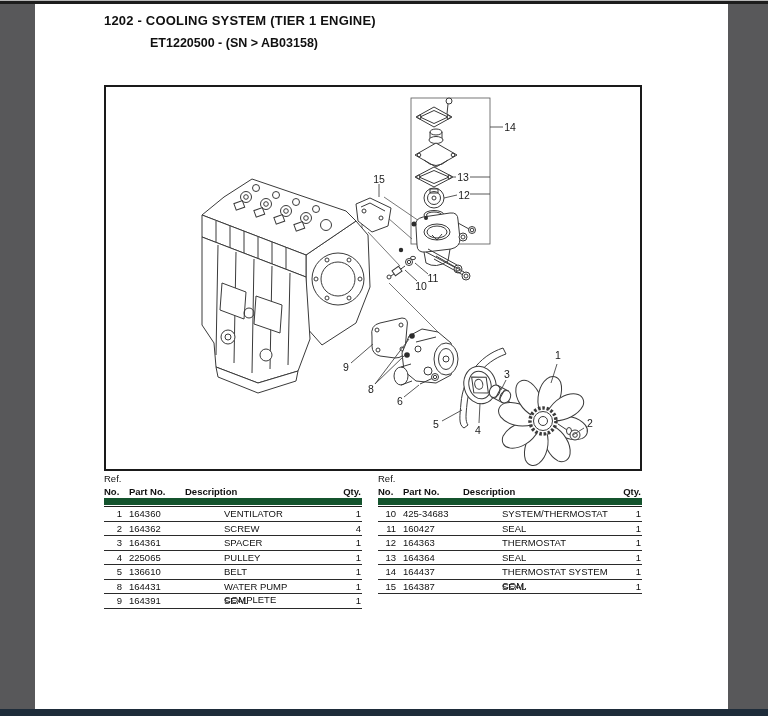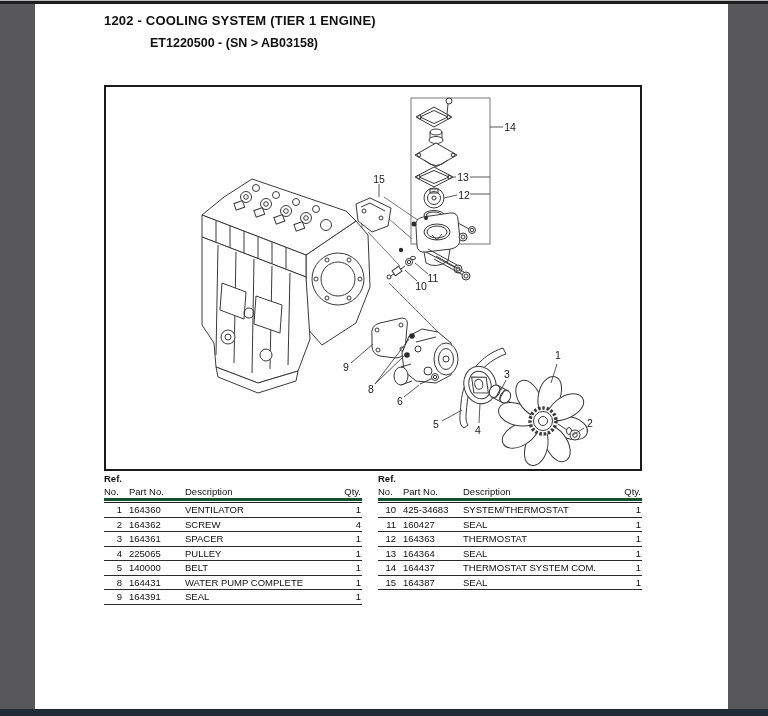--- a/index.html
+++ b/index.html
@@ -15,28 +15,28 @@
   .subtitle{position:absolute;left:69px;top:32px;font-size:12.5px;font-weight:bold;color:#101010;white-space:nowrap;padding-left:46px;}
   .diagram{position:absolute;left:69px;top:81px;width:534px;height:382px;border:2px solid #1a1a1a;box-sizing:content-box;background:#fff;}
   .diagram svg{position:absolute;left:0;top:0;}
   .callout{position:absolute;transform:translate(-50%,-50%);font-size:10.5px;color:#1a1a1a;white-space:nowrap;}
   
   .ptable{position:absolute;top:469px;font-size:9.5px;color:#101010;}
   #table-left{left:69px;width:258px;}
   #table-right{left:343px;width:264px;}
   .grid-l{display:grid;grid-template-columns:24px 57px 1fr 30px;}
   .grid-r{display:grid;grid-template-columns:24px 61px 1fr 30px;}
-  .ph1{font-weight:bold;height:12px;line-height:12px;}
-  .ph2{font-weight:normal;height:13px;line-height:13px;border-bottom:3px solid #14532d;}
+  .ph1{font-weight:normal;height:12px;line-height:12px;}
+  .ph2{font-weight:bold;height:13px;line-height:13px;border-bottom:7px solid #14532d;}
   .prows{border-top:1px solid #1f1f1f;margin-top:1px;}
   .prow{height:13.5px;line-height:13.5px;border-bottom:1.5px solid #2a2a2a;}
   .c-ref{text-align:right;padding-right:6px;}
   .c-refh{text-align:left;}
   .c-part{padding-left:1px;}
-  .c-desc{padding-left:0;}
+  .c-desc{padding-left:0;margin-left:39px;}
   .c-desch{text-align:left;}
   .c-qty{text-align:right;padding-right:1px;}
   .ln{stroke:#3a3a3a;stroke-width:1;fill:none;}
   .fw{fill:#ffffff;stroke:#3a3a3a;stroke-width:1;}
   .thin{stroke:#555;stroke-width:.8;fill:none;}
   .dot{fill:#2c2c2c;stroke:none;}
 </style>
 </head>
 <body>
 
@@ -344,21 +344,21 @@
           <div class="c-qty">1</div>
         </div>
         <div class="prow grid-l">
           <div class="c-ref">4</div>
           <div class="c-part">225065</div>
           <div class="c-desc">PULLEY</div>
           <div class="c-qty">1</div>
         </div>
         <div class="prow grid-l">
           <div class="c-ref">5</div>
-          <div class="c-part">140000</div>
+          <div class="c-part">136610</div>
           <div class="c-desc">BELT</div>
           <div class="c-qty">1</div>
         </div>
         <div class="prow grid-l">
           <div class="c-ref">8</div>
           <div class="c-part">164431</div>
           <div class="c-desc">WATER PUMP COMPLETE</div>
           <div class="c-qty">1</div>
         </div>
         <div class="prow grid-l">

